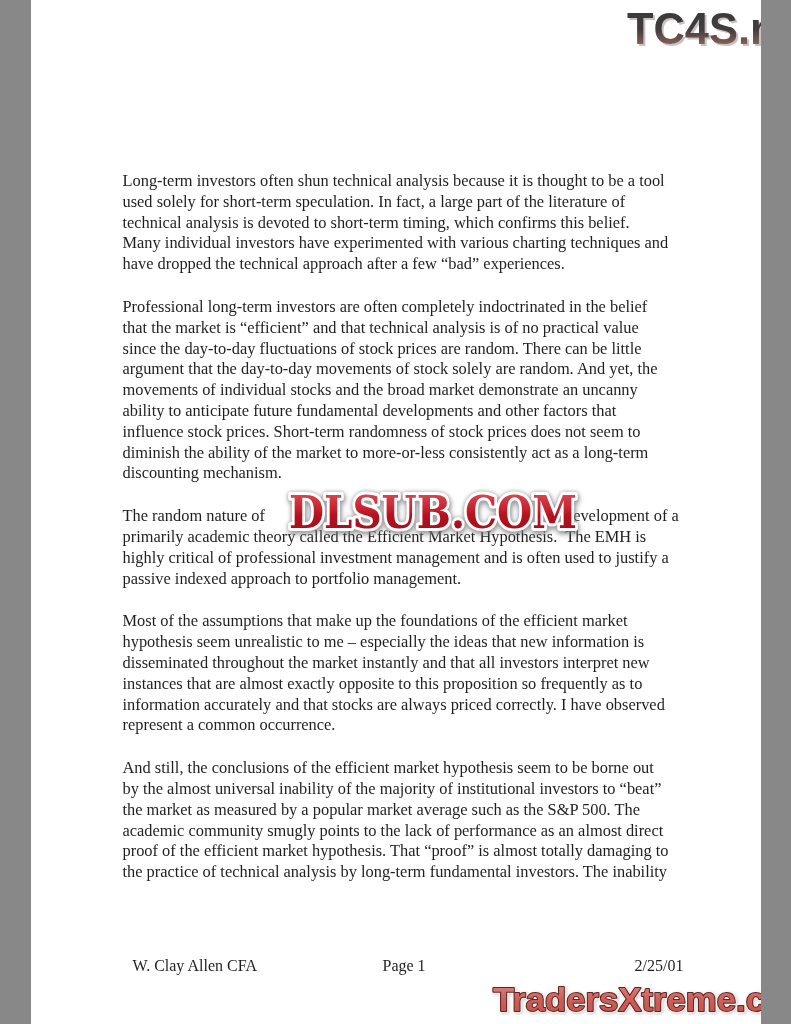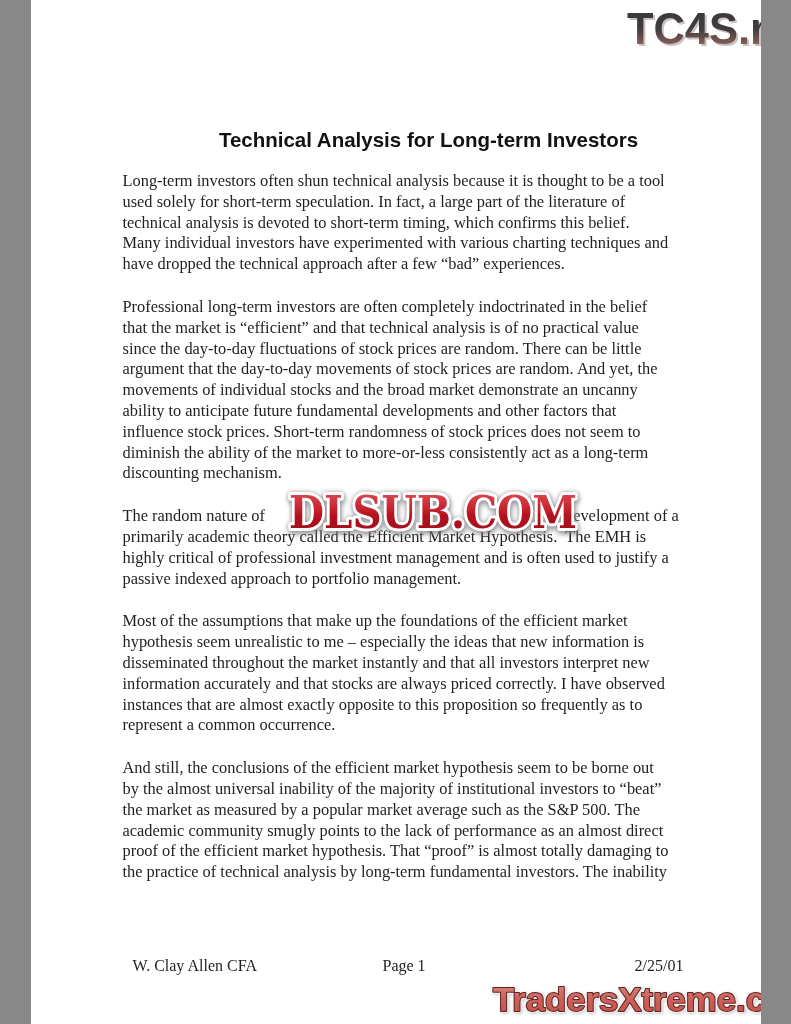--- a/index.html
+++ b/index.html
@@ -55,37 +55,36 @@
       <linearGradient id="gradLogo" x1="0" y1="0" x2="0" y2="1">
         <stop offset="0" stop-color="#39383a"></stop>
         <stop offset="0.52" stop-color="#413d3e"></stop>
         <stop offset="0.78" stop-color="#7d5a54"></stop>
         <stop offset="1" stop-color="#a8867d"></stop>
       </linearGradient>
     </defs>
     <text class="logo-text" x="196" y="42" text-anchor="end" font-size="44" textLength="188" lengthAdjust="spacingAndGlyphs" fill="url(#gradLogo)" style="filter:drop-shadow(2px 2px 0px #c9c2c0);">TC4S.net</text>
   </svg>
 
-  <div class="doc-title">Technical Analysis for Long-term Investors</div>
 
   <div class="doc-body">
 
     <div class="para">
         <div class="line">Long-term investors often shun technical analysis because it is thought to be a tool</div>
         <div class="line">used solely for short-term speculation. In fact, a large part of the literature of</div>
         <div class="line">technical analysis is devoted to short-term timing, which confirms this belief.</div>
         <div class="line">Many individual investors have experimented with various charting techniques and</div>
         <div class="line">have dropped the technical approach after a few “bad” experiences.</div>
       </div>
 
     <div class="para">
         <div class="line">Professional long-term investors are often completely indoctrinated in the belief</div>
         <div class="line">that the market is “efficient” and that technical analysis is of no practical value</div>
         <div class="line">since the day-to-day fluctuations of stock prices are random. There can be little</div>
-        <div class="line">argument that the day-to-day movements of stock prices are random. And yet, the</div>
+        <div class="line">argument that the day-to-day movements of stock solely are random. And yet, the</div>
         <div class="line">movements of individual stocks and the broad market demonstrate an uncanny</div>
         <div class="line">ability to anticipate future fundamental developments and other factors that</div>
         <div class="line">influence stock prices. Short-term randomness of stock prices does not seem to</div>
         <div class="line">diminish the ability of the market to more-or-less consistently act as a long-term</div>
         <div class="line">discounting mechanism.</div>
       </div>
 
     <div class="para">
       <div class="wm-line">
         <span>The random nature of</span><span class="wm-gap"></span><span>development of a</span>
@@ -94,22 +93,22 @@
           <div class="line">primarily academic theory called the Efficient Market Hypothesis.  The EMH is</div>
           <div class="line">highly critical of professional investment management and is often used to justify a</div>
           <div class="line">passive indexed approach to portfolio management.</div>
         </div>
     </div>
 
     <div class="para">
         <div class="line">Most of the assumptions that make up the foundations of the efficient market</div>
         <div class="line">hypothesis seem unrealistic to me – especially the ideas that new information is</div>
         <div class="line">disseminated throughout the market instantly and that all investors interpret new</div>
+        <div class="line">instances that are almost exactly opposite to this proposition so frequently as to</div>
         <div class="line">information accurately and that stocks are always priced correctly. I have observed</div>
-        <div class="line">instances that are almost exactly opposite to this proposition so frequently as to</div>
         <div class="line">represent a common occurrence.</div>
       </div>
 
     <div class="para">
         <div class="line">And still, the conclusions of the efficient market hypothesis seem to be borne out</div>
         <div class="line">by the almost universal inability of the majority of institutional investors to “beat”</div>
         <div class="line">the market as measured by a popular market average such as the S&amp;P 500. The</div>
         <div class="line">academic community smugly points to the lack of performance as an almost direct</div>
         <div class="line">proof of the efficient market hypothesis. That “proof” is almost totally damaging to</div>
         <div class="line">the practice of technical analysis by long-term fundamental investors. The inability</div>

